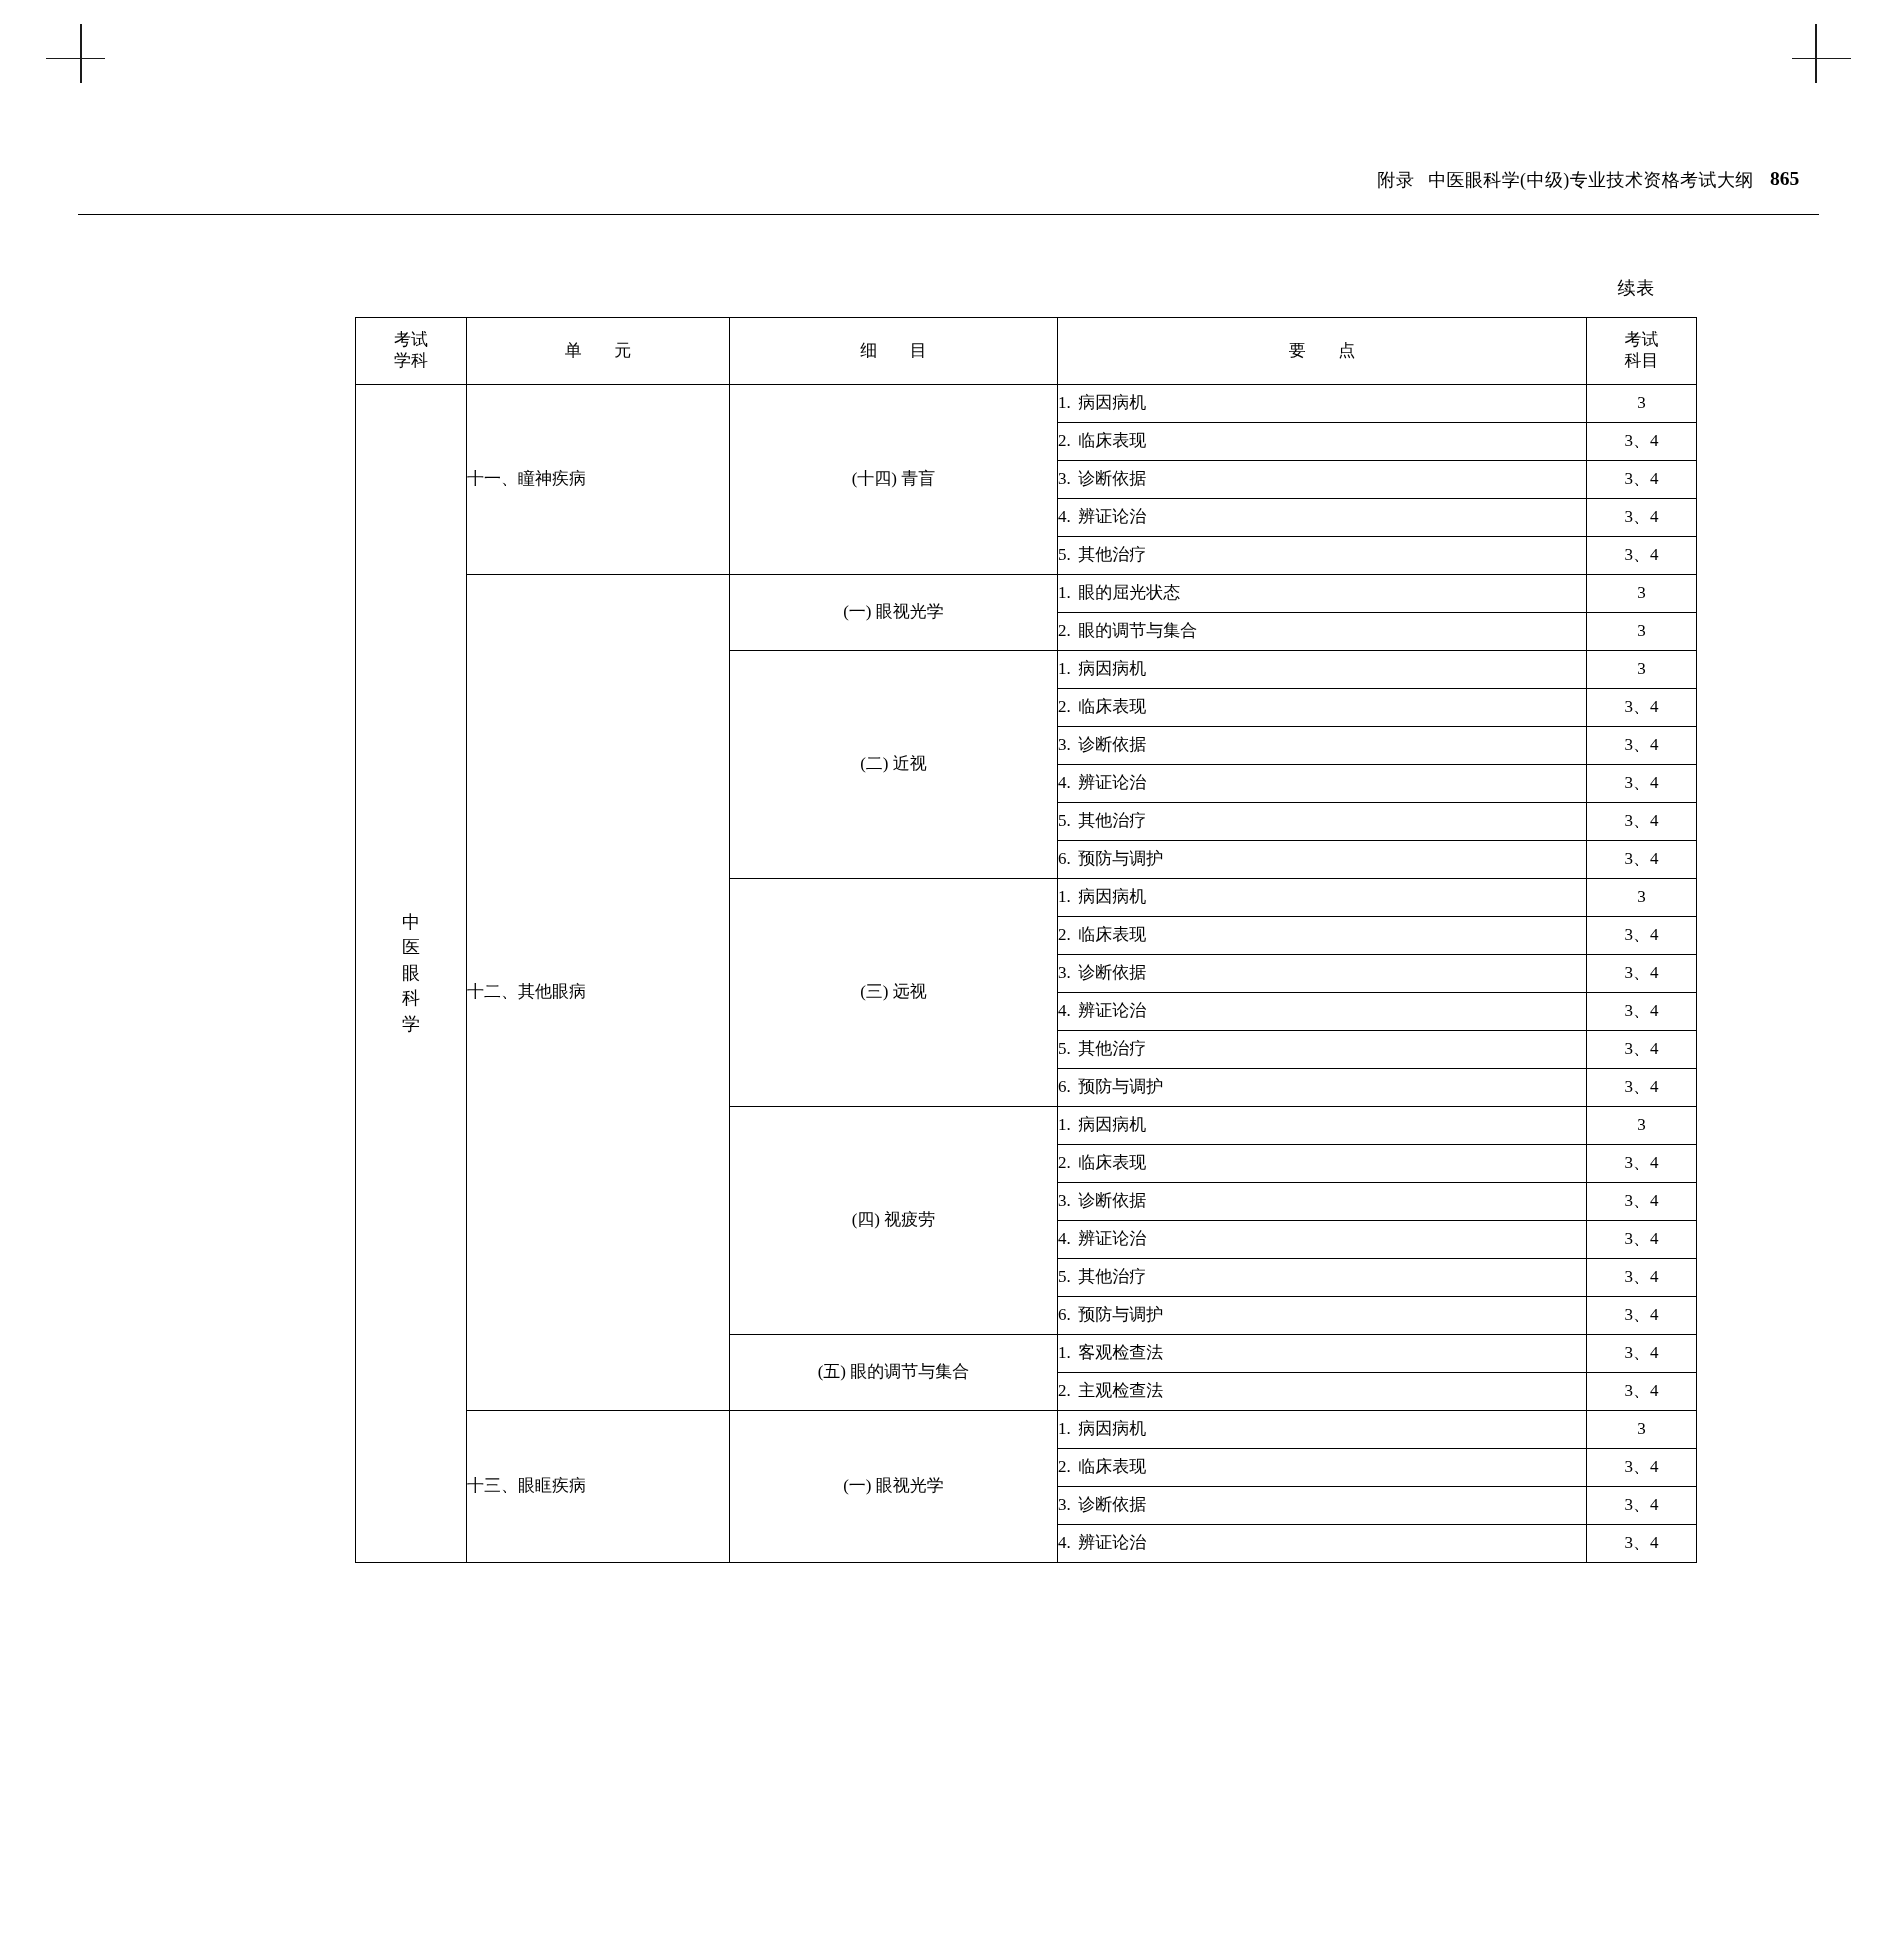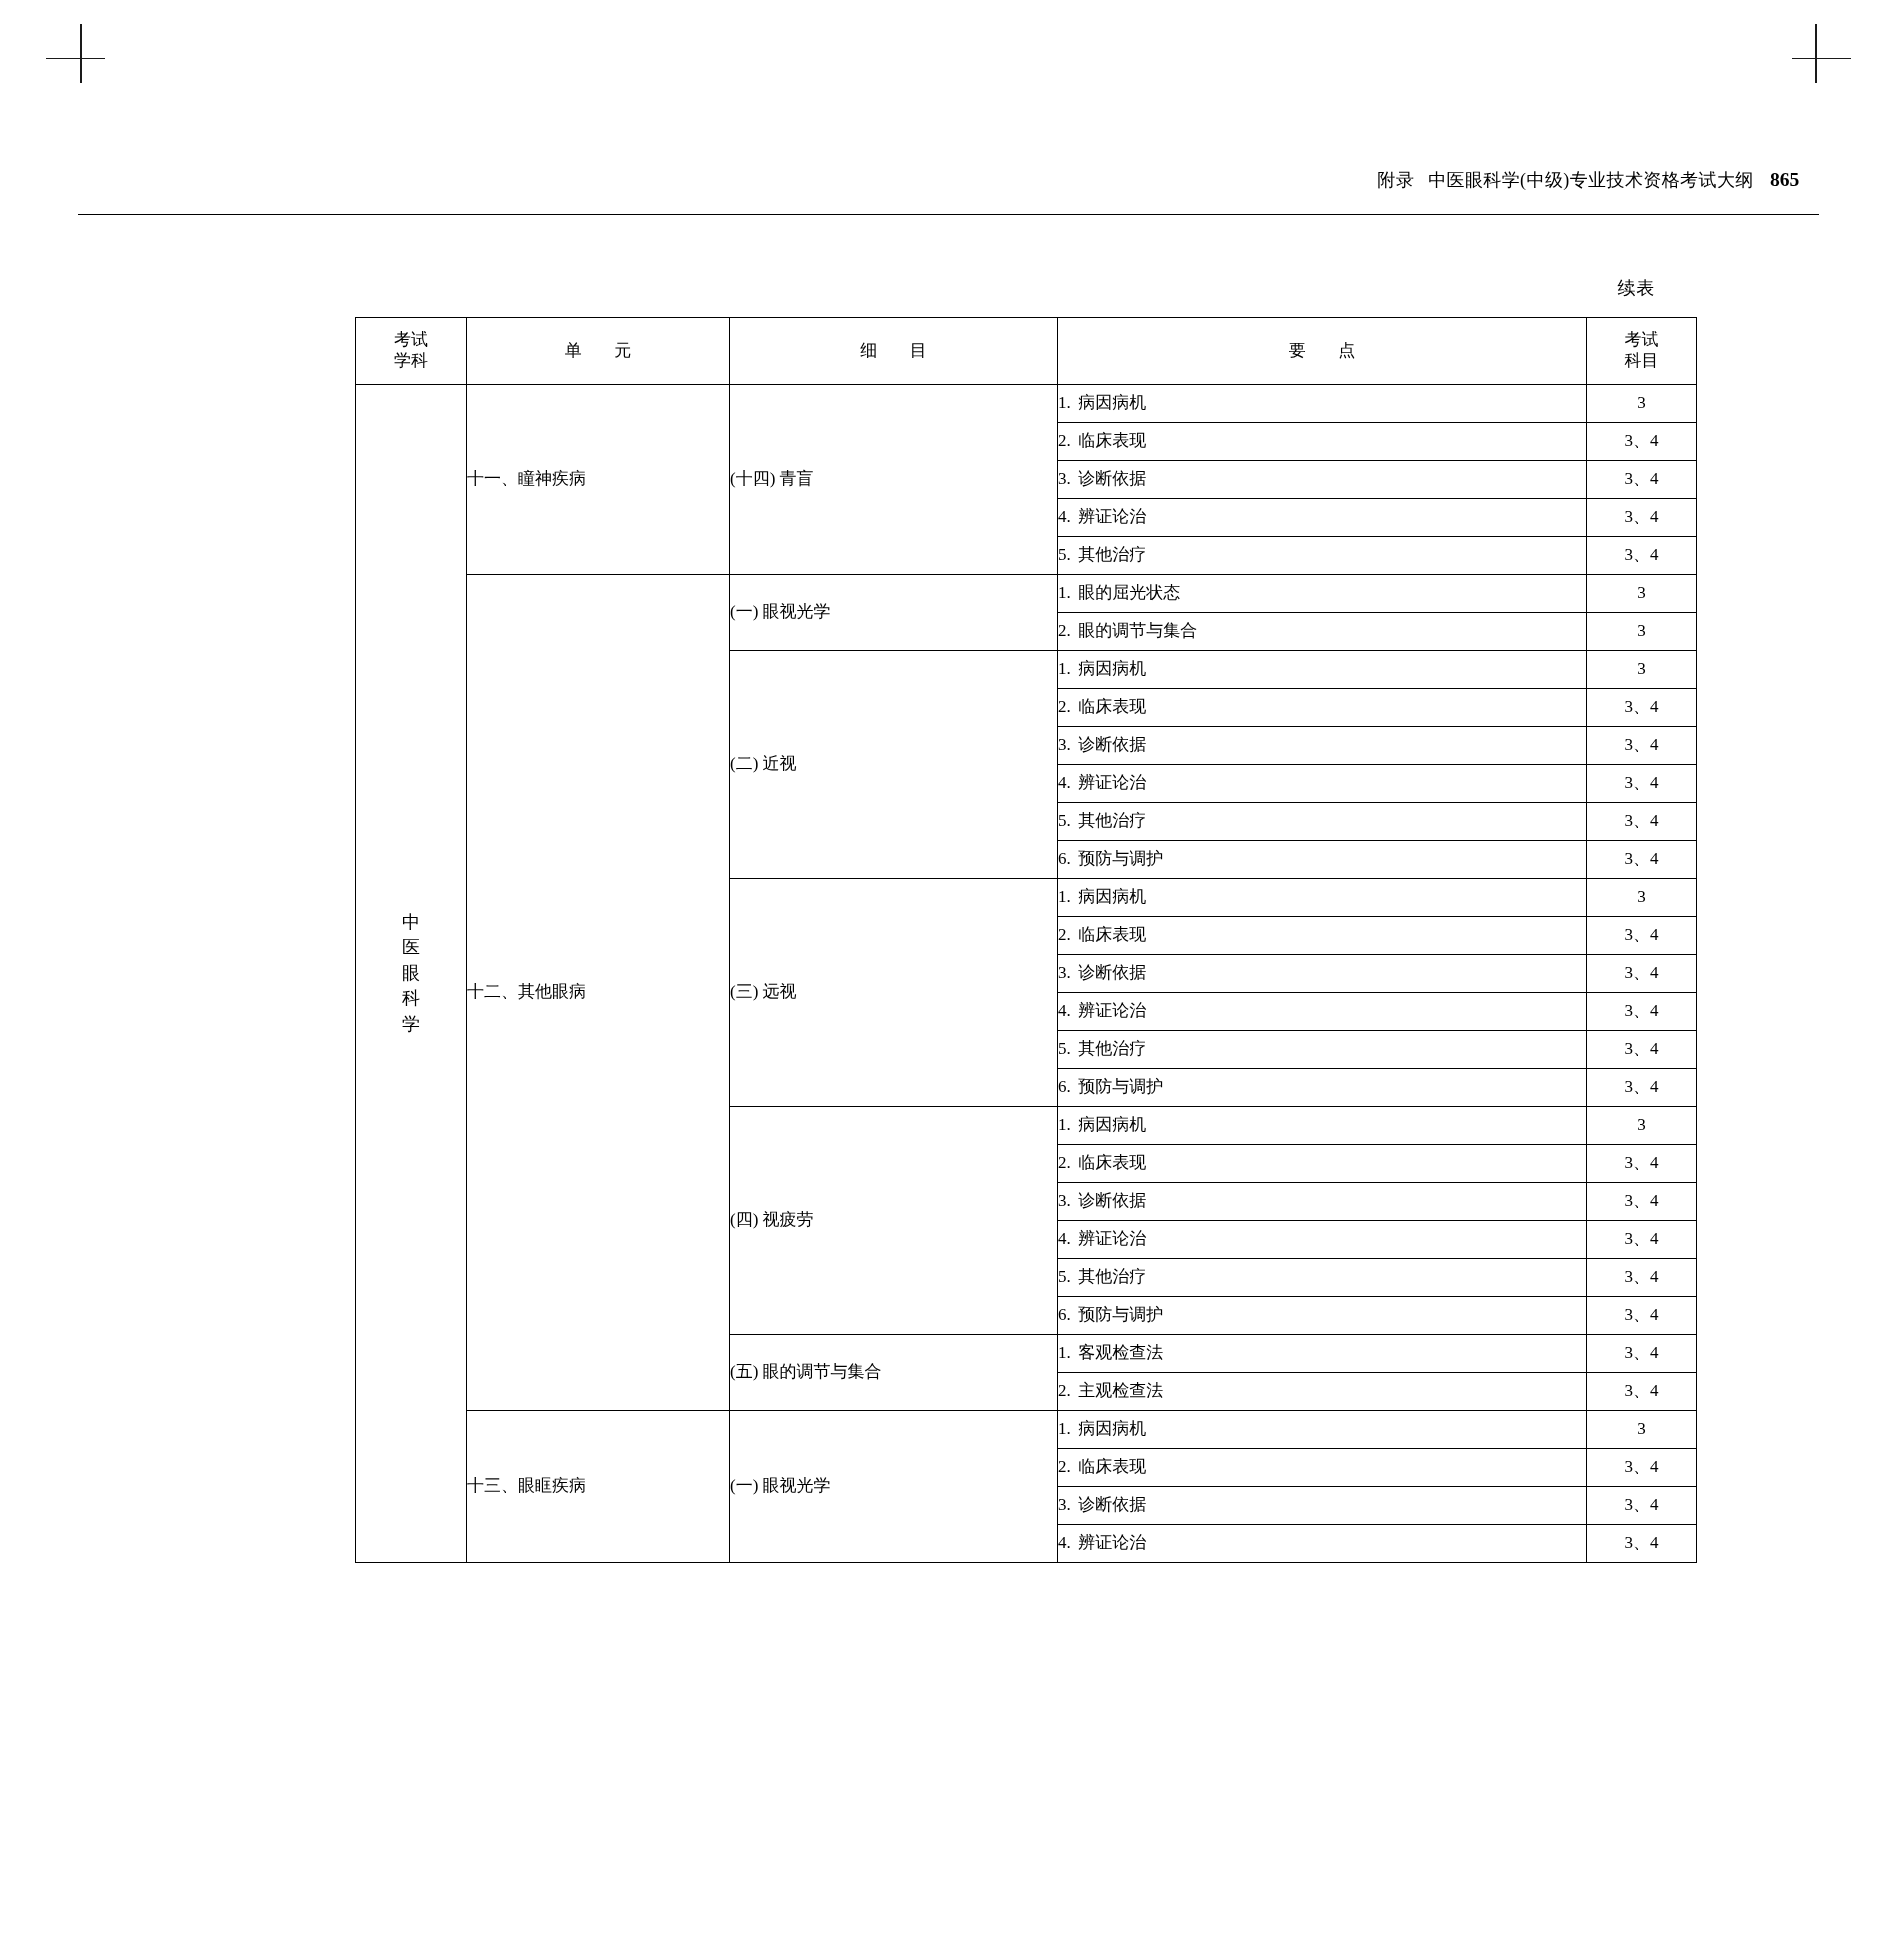--- a/index.html
+++ b/index.html
@@ -54,21 +54,21 @@
     right: 0;
     top: 46px;
     height: 1.2px;
     background: #000;
   }
   .header-inner {
     position: absolute;
     right: 19.6px;
     top: 0;
     display: flex;
-    align-items: center;
+    align-items: flex-start;
     gap: 13.3px;
     white-space: nowrap;
   }
   .header-label {
     font-size: 18px;
     letter-spacing: 0.8px;
   }
   .header-title {
     font-size: 18px;
     letter-spacing: 0.4px;
@@ -131,21 +131,21 @@
     padding-left: 18px;
     text-align: left;
     white-space: nowrap;
   }
   td.exam {
     text-align: center;
     white-space: nowrap;
   }
   td.detail {
     padding-left: 16.4px;
-    text-align: left;
+    text-align: center;
   }
   td.unit {
     padding-left: 20.3px;
     text-align: left;
   }
   td.subject {
     text-align: center;
     width: 111px;
   }
   .vert {

